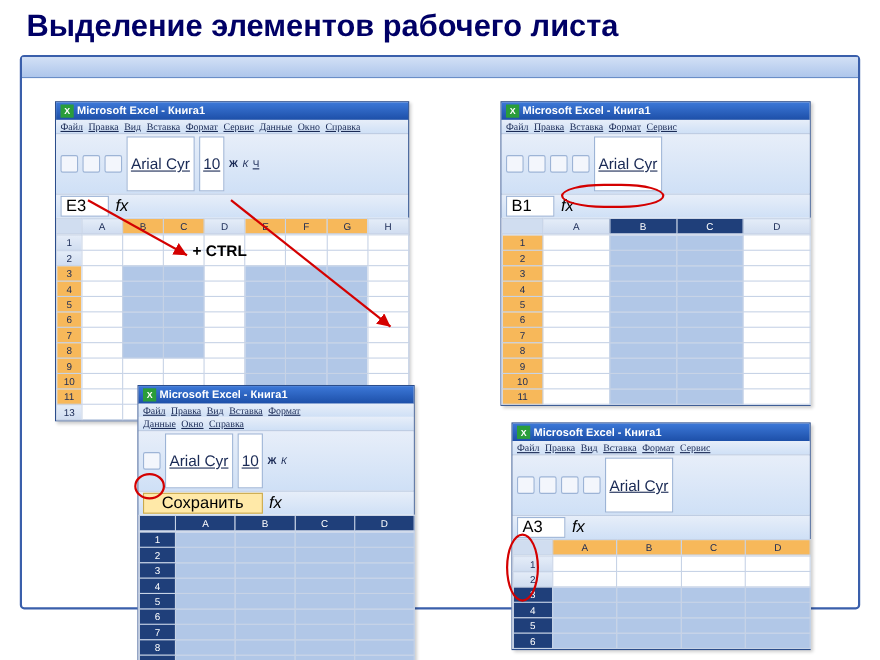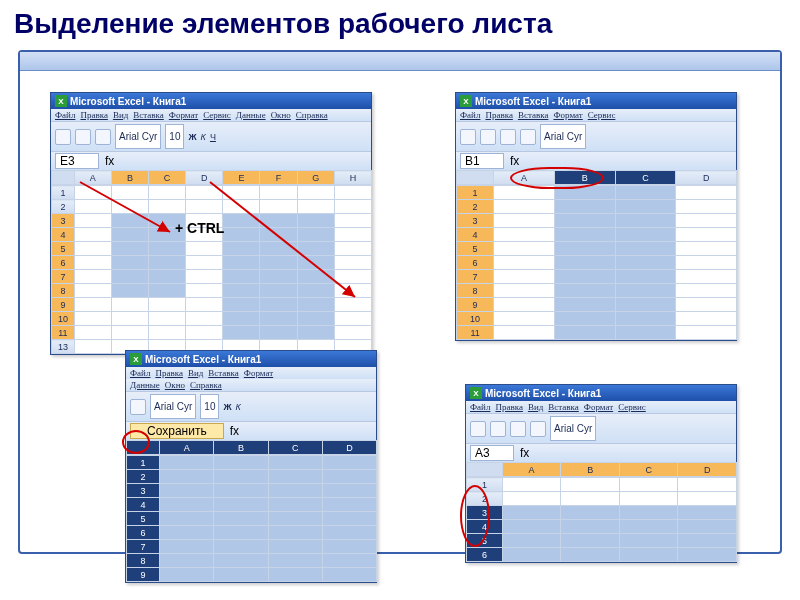--- a/index.html
+++ b/index.html
@@ -8,21 +8,21 @@
     width: 800px;
     height: 600px;
     font-family: Arial, sans-serif;
     background: #fff;
     overflow: hidden;
   }
   .slide-title {
     font-size: 28px;
     font-weight: bold;
     color: #000066;
-    padding: 8px 18px 4px 14px;
+    padding: 8px 18px 4px 24px;
     line-height: 1.15;
   }
   .content-frame {
     margin: 6px 18px 10px 18px;
     border: 2px solid #3a5fab;
     border-radius: 4px;
     background: #fff;
     height: 500px;
     position: relative;
   }
@@ -80,39 +80,40 @@
   }
   .tb-btn {
     width: 14px; height: 14px;
     background: #f3f6fc;
     border: 1px solid #9db4d6;
     border-radius: 2px;
   }
   .font-box {
     background: #fff;
     border: 1px solid #9db4d6;
-    padding: 6px 3px;
-    font-size: 10px;
+    padding: 16px 3px;
+    font-size: 14px;
+    text-decoration: underline;
   }
   .namebox-row {
     background: linear-gradient(#e7eef9,#cfe0f6);
     border-top: 1px solid #b8c8e0;
     padding: 1px 4px;
     display: flex;
     align-items: center;
     gap: 6px;
-    font-size: 12px;
+    font-size: 15px;
   }
   .namebox {
     background: #fff;
     border: 1px solid #9db4d6;
     padding: 0 4px;
     min-width: 34px;
   }
-  .fx { }
+  .fx { font-style: italic; }
   .grid {
     display: table;
     border-collapse: collapse;
     width: 100%;
     background: #fff;
   }
   .row { display: table-row; }
   .hdr, .rhdr, .cell {
     display: table-cell;
     border: 1px solid #c7d3e6;

